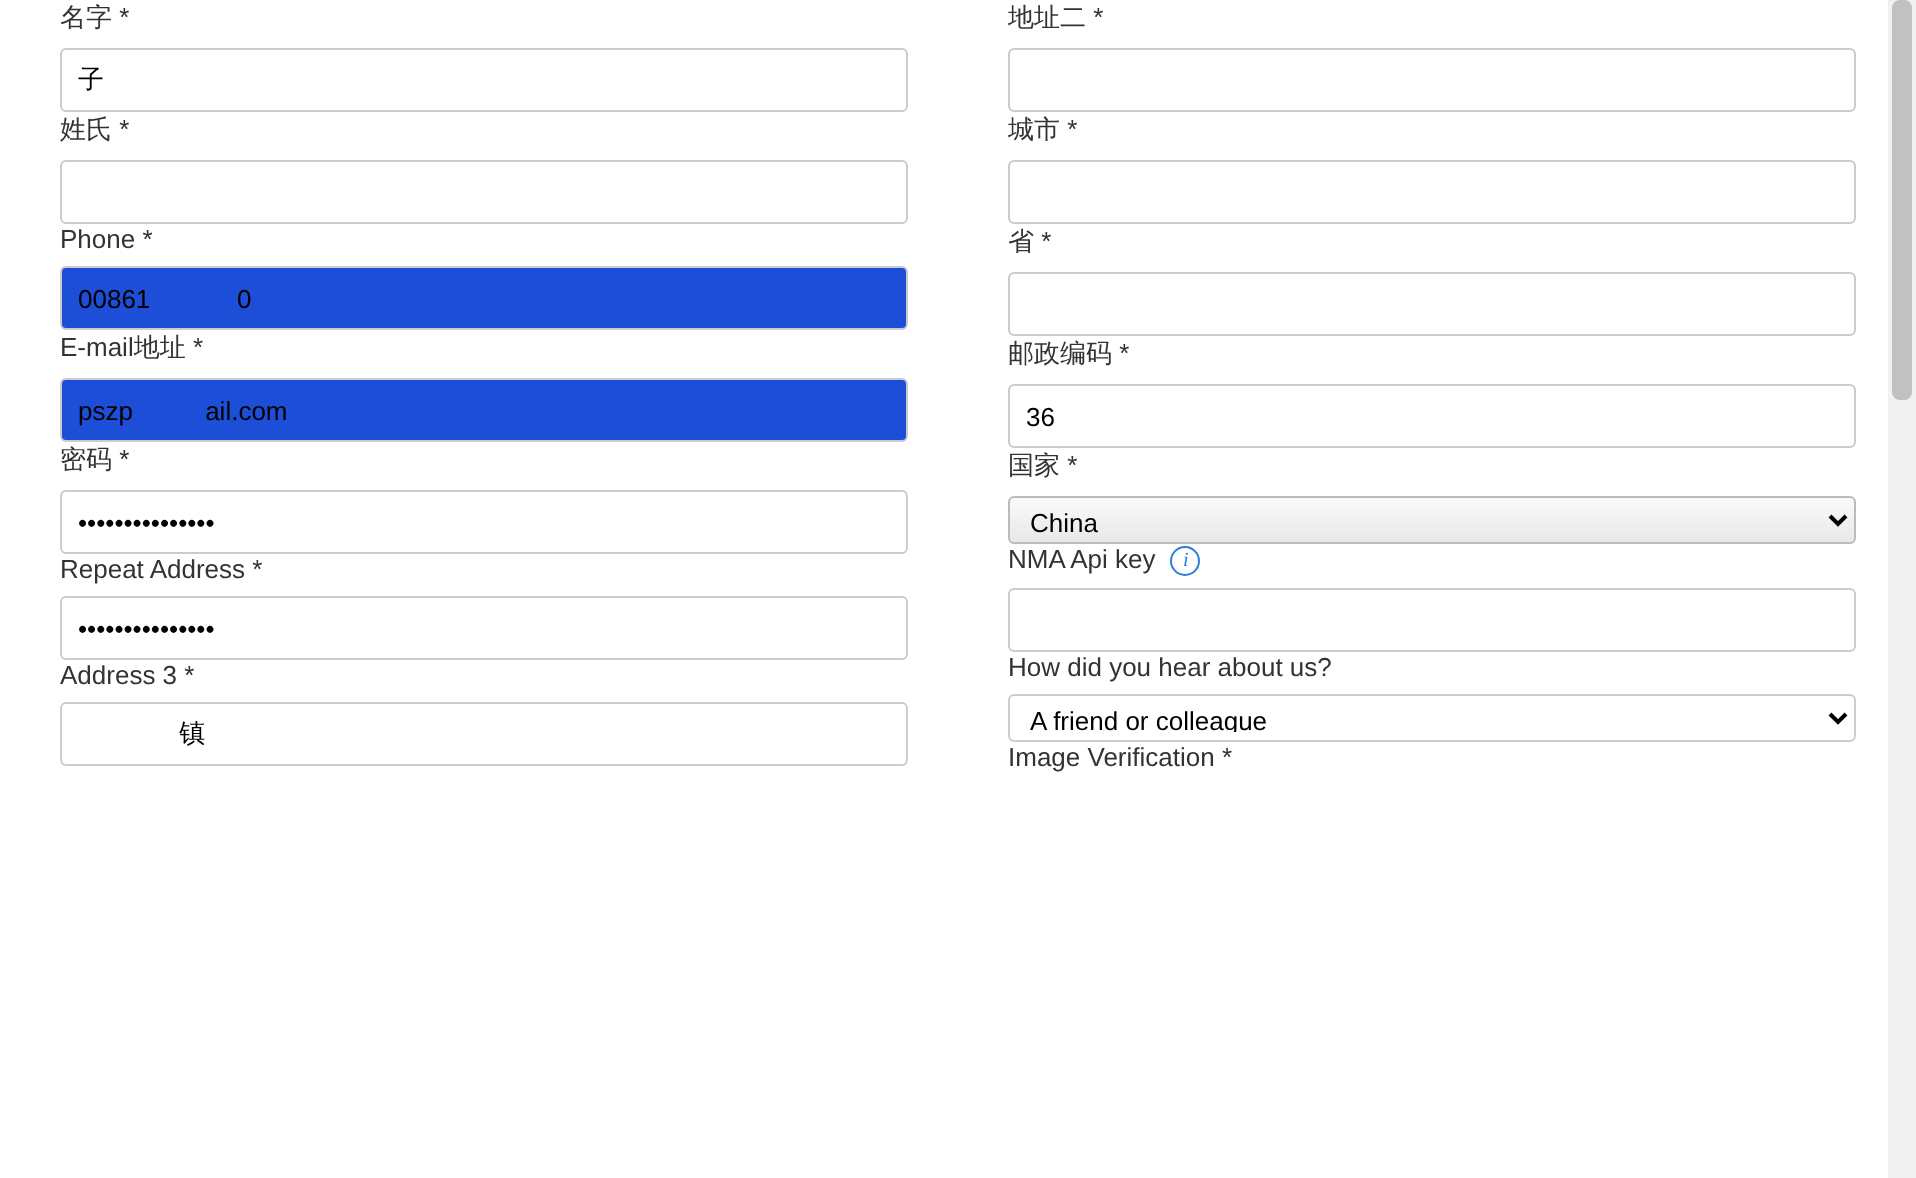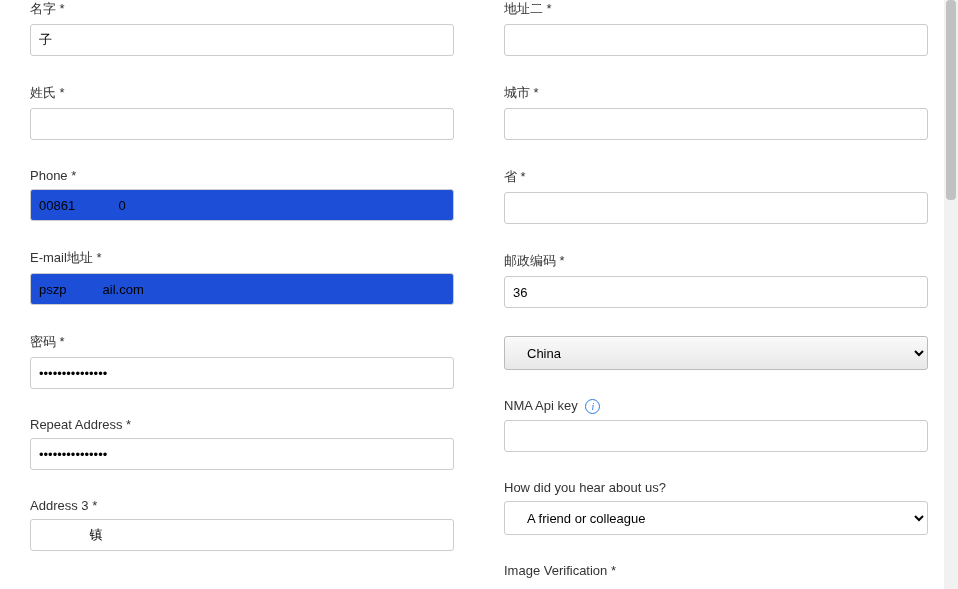--- a/index.html
+++ b/index.html
@@ -17,21 +17,21 @@
     display: flex;
     padding: 0 20px;
   }
   .col {
     flex: 1;
     padding: 0 10px;
   }
   .col-left { padding-right: 25px; }
   .col-right { padding-left: 25px; }
   .field {
-    margin-bottom: 28px;
+    margin-bottom: 0;
   }
   .field label {
     display: block;
     margin-bottom: 6px;
     color: #333;
   }
   .field input[type="text"],
   .field input[type="password"] {
     width: 100%;
     height: 32px;
@@ -39,22 +39,22 @@
     border: 1px solid #ccc;
     border-radius: 3px;
     font-size: 13px;
     background: #fff;
   }
   .field input.autofill {
     background: #1d4ed8;
   }
   .field select {
     width: 100%;
-    height: 34px;
-    padding: 4px 18px;
+    height: 24px;
+    padding: 4px 6px;
     border: 1px solid #ccc;
     border-radius: 3px;
     font-size: 13px;
     background: #fff;
   }
   .field select.country {
     background: linear-gradient(#fafafa, #e8e8e8);
     border: 1px solid #bbb;
   }
   .info-icon {
@@ -148,20 +148,21 @@
       <label>省 *</label>
       <input type="text" value="" style="">
     </div>
 
     <div class="field">
       <label>邮政编码 *</label>
       <input type="text" value="36" style="">
     </div>
 
     <div class="field">
+      <label>国家 *</label>
       <select class="country">
         <option>China</option>
       </select>
     </div>
 
     <div class="field">
     </div>
 
     <div class="field">
       <label>

